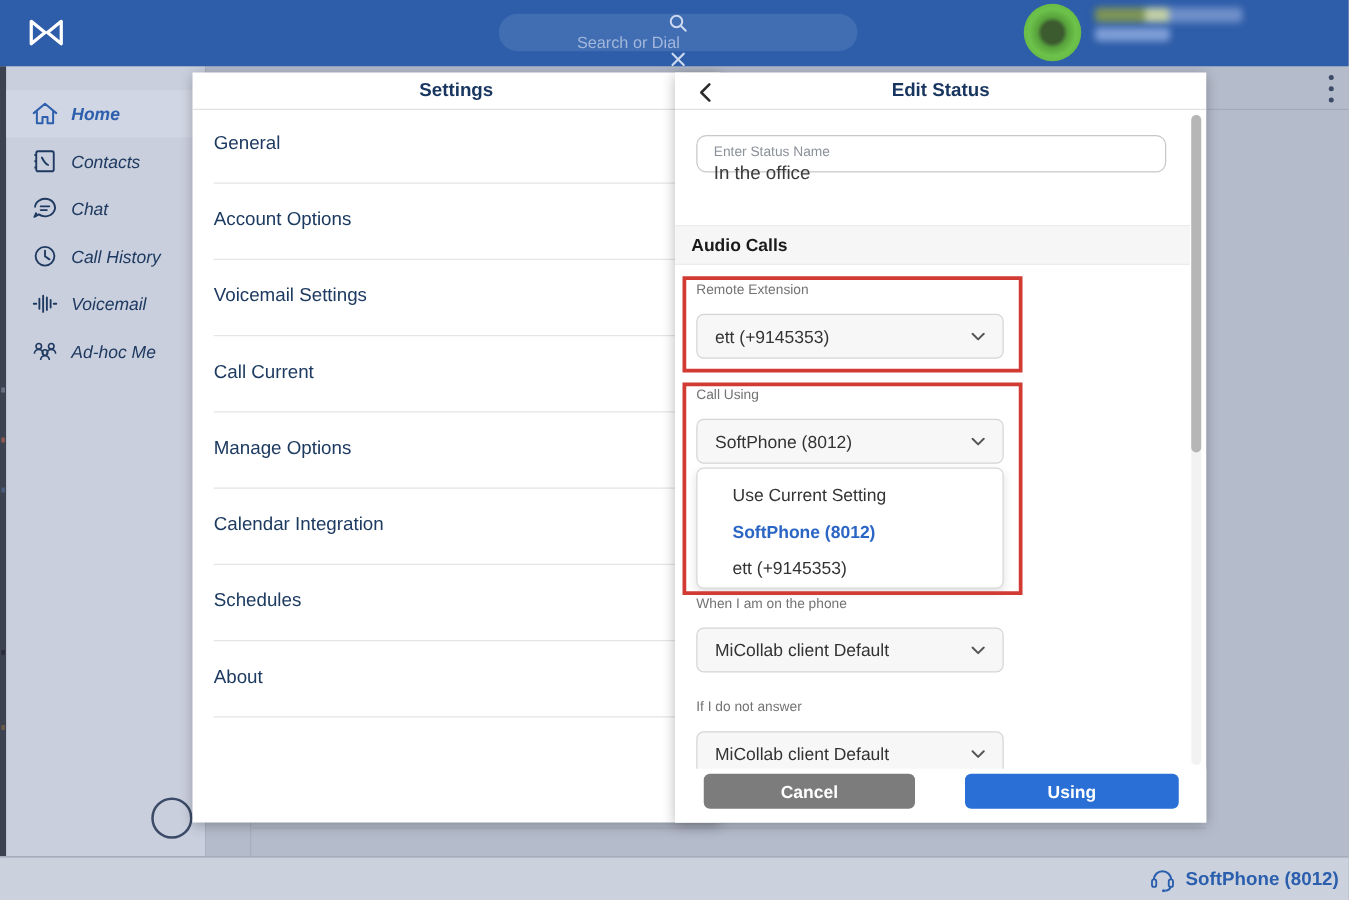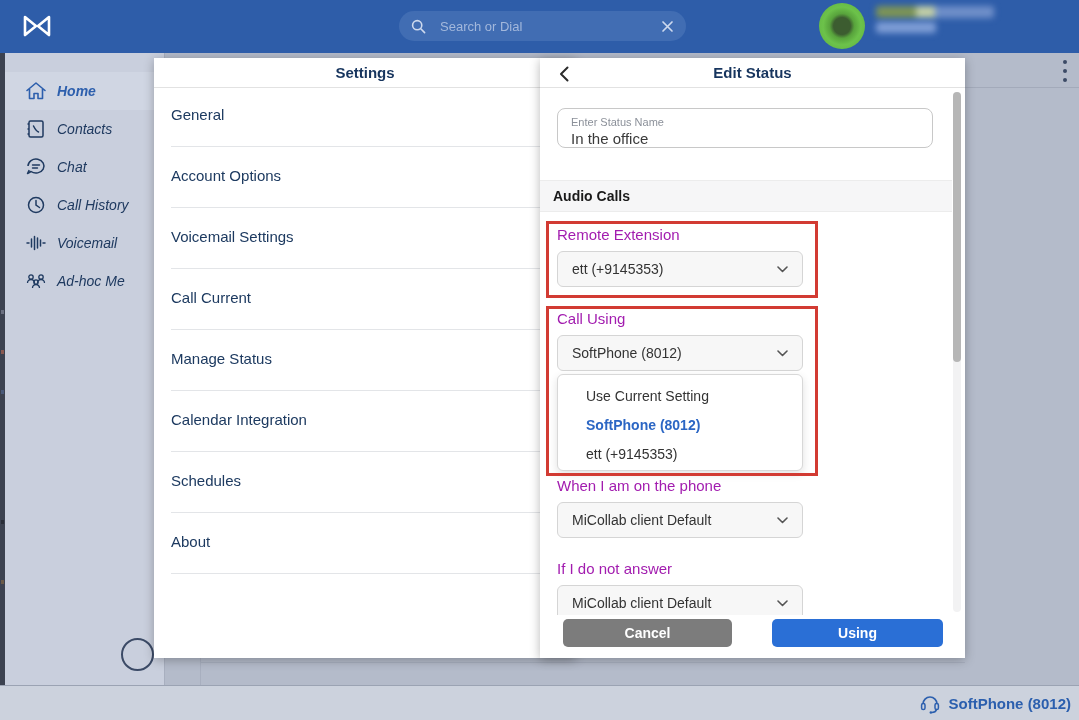--- a/index.html
+++ b/index.html
@@ -3,21 +3,21 @@
 <meta charset="utf-8">
 <style>
   * { margin:0; padding:0; box-sizing:border-box; }
   html,body { width:1079px; height:720px; overflow:hidden; }
   body { font-family:"Liberation Sans", sans-serif; position:relative; background:#b4bbca; }
   .abs { position:absolute; }
 
   
   .topbar { left:0; top:0; width:1079px; height:53px; background:#2e5da9; z-index:20; }
   .logo { left:22px; top:13px; width:30px; height:26px; }
-  .searchbar { left:399px; top:11px; width:287px; height:30px; background:#416db3; border-radius:15px; display:flex; align-items:center; padding:0 12px; }
+  .searchbar { left:399px; top:11px; width:287px; height:30px; background:#416db3; border-radius:15px; display:flex; align-items:center; padding:0 12px;flex-direction:column; }
   .searchbar svg { flex:0 0 auto; }
   .search-input { flex:1; background:transparent; border:none; outline:none; color:#dfe8f6; font-size:13px; margin-left:14px; font-family:"Liberation Sans", sans-serif; }
   .search-input::placeholder { color:#a3b8dc; opacity:1; }
   .avatar { left:819px; top:3px; width:46px; height:46px; border-radius:50%; background:radial-gradient(circle at 50% 50%, #3c5c30 0 26%, #58a33c 38%, #6cc24a 58%, #5fae41 100%); filter:blur(.6px); }
   .nameblob1 { left:876px; top:6px; width:118px; height:12px; border-radius:3px; filter:blur(3px); background:linear-gradient(90deg,#7d9456 0 34%, #c3cfa6 34% 50%, #6f8fc9 50% 100%); }
   .nameblob2 { left:876px; top:22px; width:60px; height:11px; border-radius:3px; filter:blur(3px); background:#7f9ed6; }
 
   
   .edgestrip { left:0; top:53px; width:5px; height:632px; background:#3c4250; z-index:3; }
   .edgestrip i { position:absolute; left:1px; width:3px; height:4px; display:block; }
@@ -41,32 +41,32 @@
   .panel-title { font-size:15px; color:#17355e; font-weight:bold; }
 
   .settings { left:118px; top:58px; width:422px; height:600px;margin-left:36px; }
   .set-row { position:absolute; left:0; width:422px; height:61px; cursor:pointer; }
   .set-row .lbl { position:absolute; left:17px; top:20px; font-size:15px; color:#1d3a60; }
   .set-row::after { content:""; position:absolute; left:17px; right:17px; bottom:0; height:1px; background:#e3e5e8; }
 
   .edit { left:540px; top:58px; width:425px; height:600px; }
   .back-btn { position:absolute; left:12px; top:4px; width:24px; height:24px; cursor:pointer; display:flex; align-items:center; justify-content:center; }
 
-  .name-field { position:absolute; left:17px; top:50px; width:376px; height:40px; border:1px solid #c8c8c8; border-radius:8px; background:#fff; padding:7px 13px 0; cursor:text; }
+  .name-field { position:absolute; left:17px; top:50px; width:376px; height:30px; border:1px solid #c8c8c8; border-radius:8px; background:#fff; padding:7px 13px 0; cursor:text; }
   .name-field .flabel { font-size:11px; color:#8b9099; display:block; }
   .name-field .fvalue { font-size:15px; color:#3a3a3a; display:block; margin-top:2px; }
 
   .section-band { position:absolute; left:0; top:122px; width:412px; height:32px; background:#f6f6f7; border-top:1px solid #ececec; border-bottom:1px solid #ececec; display:flex; align-items:center; padding-left:13px; }
   .section-band span { font-size:14px; font-weight:bold; color:#1a1a1a; }
 
   .redbox { position:absolute; border:3px solid #d23b33; pointer-events:none; z-index:6; }
   .redbox1 { left:6px; top:163px; width:272px; height:77px; }
   .redbox2 { left:6px; top:248px; width:272px; height:170px; }
 
-  .fld-label { position:absolute; left:17px; font-size:15px; color:#a21caf; }
+  .fld-label { position:absolute; left:17px; font-size:11px; color:#737373; }
   .select { position:absolute; left:17px; width:246px; height:36px; background:#f7f7f7; border:1px solid #d5d5d5; border-radius:6px; display:flex; align-items:center; padding:0 14px; cursor:pointer; }
   .select .val { font-size:14px; color:#333; flex:1; }
 
   .dropdown { position:absolute; left:17px; top:316px; width:246px; height:97px; background:#fff; border:1px solid #d8d8d8; border-radius:6px; box-shadow:0 3px 8px rgba(0,0,0,.12); padding-top:6px; z-index:5; }
   .dd-opt { height:29px; display:flex; align-items:center; padding:0 28px; font-size:14px; color:#333; cursor:pointer; }
   .dd-opt.sel { color:#2b66c4; font-weight:bold; }
 
   .edit-footer { position:absolute; left:0; bottom:0; width:425px; height:43px; background:#fff; z-index:7; }
   .btn { position:absolute; top:4px; height:28px; border:none; border-radius:5px; color:#fff; font-size:14px; font-weight:bold; cursor:pointer; font-family:"Liberation Sans", sans-serif; }
   .btn-cancel { left:23px; width:169px; background:#7c7c7c; }
@@ -176,21 +176,21 @@
   <div class="set-row" style="top:89px">
       <span class="lbl">Account Options</span>
     </div>
   <div class="set-row" style="top:150px">
       <span class="lbl">Voicemail Settings</span>
     </div>
   <div class="set-row" style="top:211px">
       <span class="lbl">Call Current</span>
     </div>
   <div class="set-row" style="top:272px">
-      <span class="lbl">Manage Status</span>
+      <span class="lbl">Manage Options</span>
     </div>
   <div class="set-row" style="top:333px">
       <span class="lbl">Calendar Integration</span>
     </div>
   <div class="set-row" style="top:394px">
       <span class="lbl">Schedules</span>
     </div>
   <div class="set-row" style="top:455px">
       <span class="lbl">About</span>
     </div>

